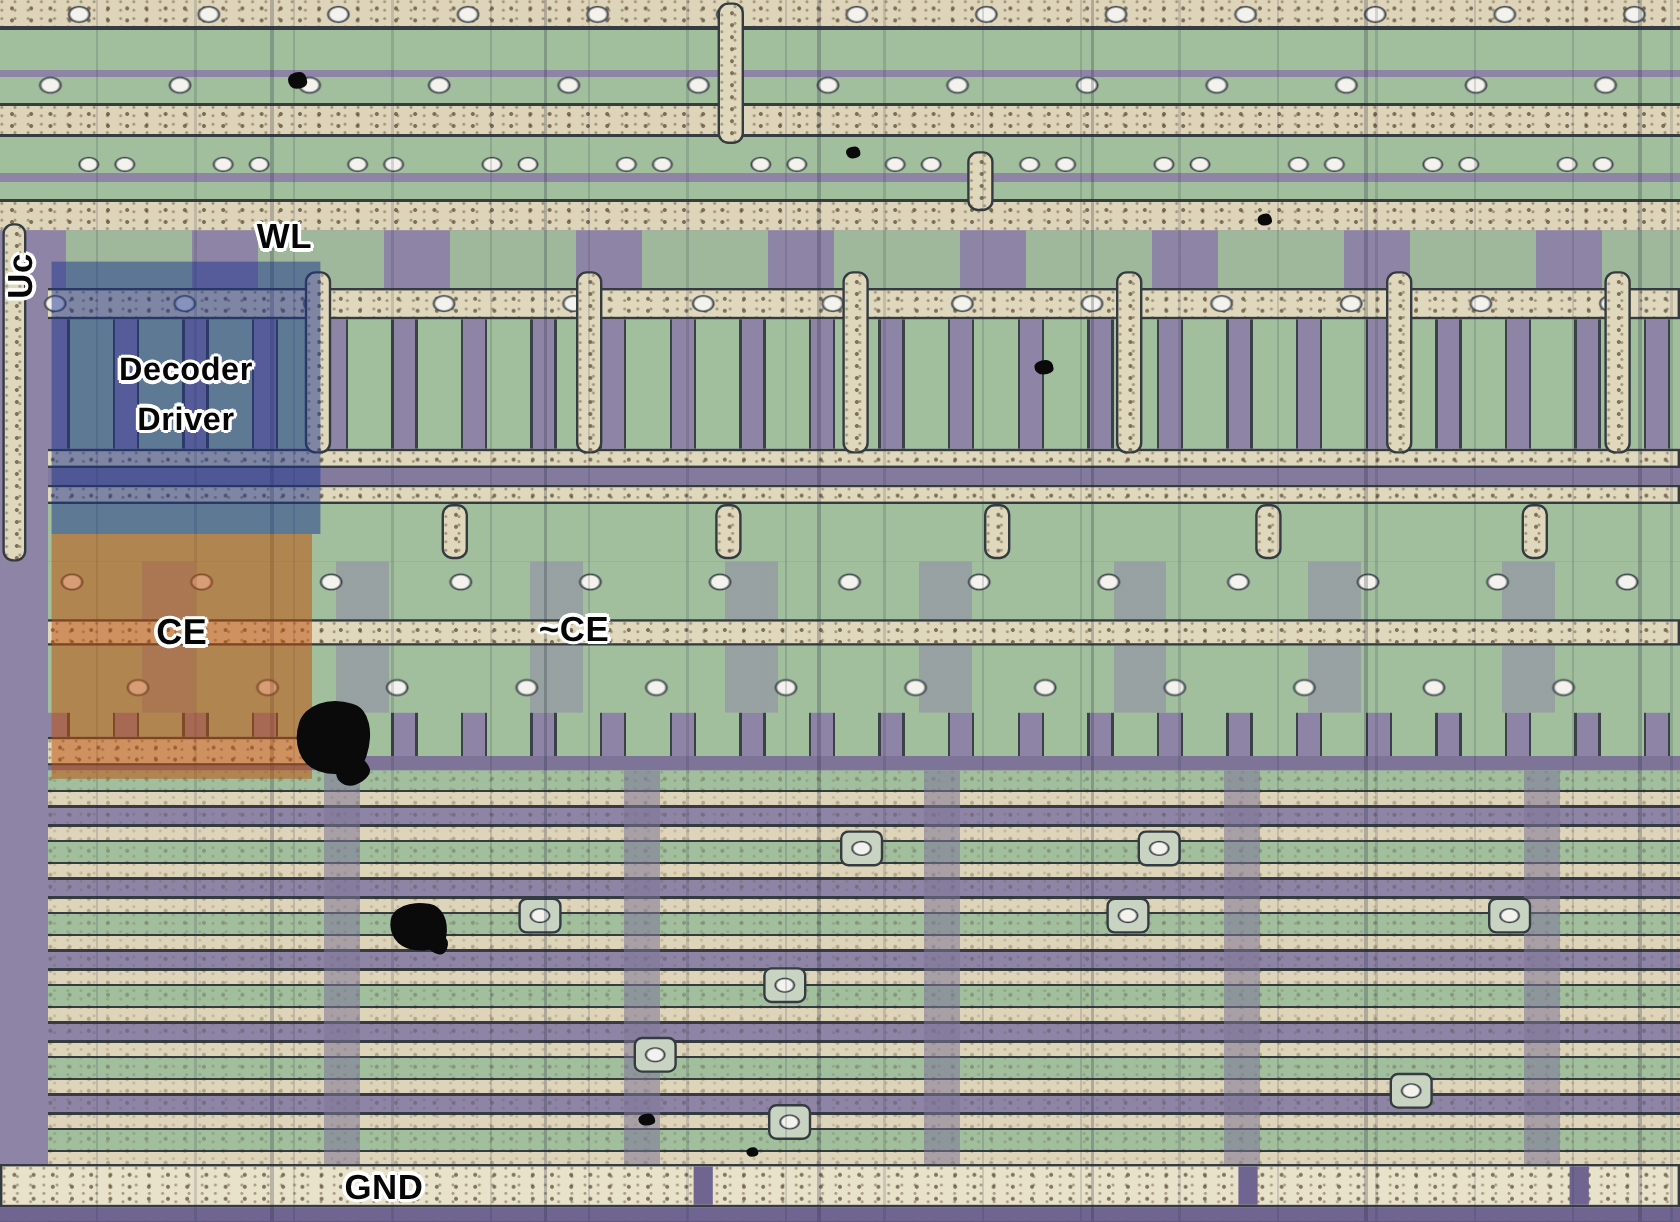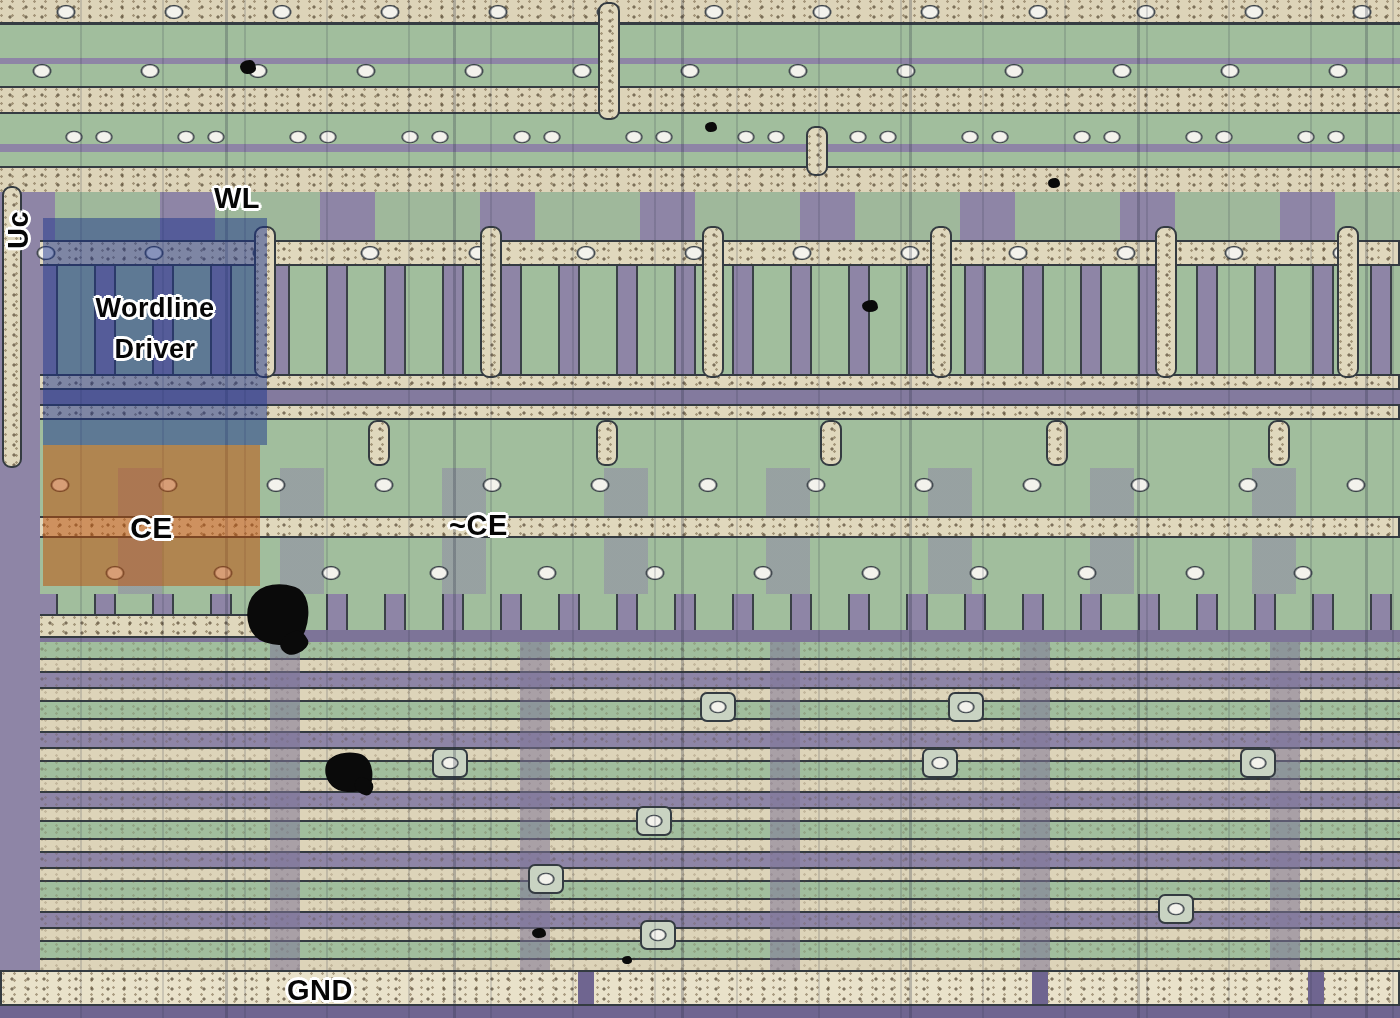--- a/index.html
+++ b/index.html
@@ -54,21 +54,21 @@
      radial-gradient(ellipse 11px 8px at 14px 17px,#f3f2ec 55%,#394047 72%,transparent 84%),
      radial-gradient(ellipse 11px 8px at 44px 17px,#f3f2ec 55%,#394047 72%,transparent 84%);background-size:112px 34px;}
   .pad{width:36px;height:30px;background-color:#c9d3c2;border:2px solid #343b41;border-radius:7px;box-sizing:border-box;
      background-image:radial-gradient(ellipse 11px 8px at 50% 50%,#f3f2ec 55%,#394047 72%,transparent 84%);}
 
   .dust{background:#0a0a0a;border-radius:62% 38% 55% 45% / 48% 62% 38% 55%;}
 
   
   .region{box-sizing:border-box;}
   .region-blue{left:43px;top:218px;width:224px;height:227px;background:rgba(28,52,140,.5);}
-  .region-orange{left:43px;top:445px;width:217px;height:141px;background:rgba(190,80,10,.52);}
+  .region-orange{left:43px;top:445px;width:217px;height:204px;background:rgba(190,80,10,.52);}
   .region-yellow{left:37px;top:637px;width:223px;height:381px;background:rgba(225,219,0,.6);}
 
   .olabel{font-weight:700;color:#060606;letter-spacing:.5px;text-shadow:
     -3px 0 0 #fff,3px 0 0 #fff,0 -3px 0 #fff,0 3px 0 #fff,
     -2px -2px 0 #fff,2px -2px 0 #fff,-2px 2px 0 #fff,2px 2px 0 #fff;}
   .region-label{position:absolute;left:0;right:0;text-align:center;line-height:1.5;}
   .lbl-wordline{top:70px;font-size:27px;padding:0 24px;}
   .lbl-ce{top:60px;font-size:30px;}
   .lbl-decoder{top:146px;font-size:30px;padding:0 28px;}
   .float-label{white-space:nowrap;}
@@ -147,21 +147,21 @@
 
   <div class="abs trace speckles z4" style="left:0;top:970px;width:1400px;height:36px;background-color:#e9e2ca"></div>
   <div class="abs gap z4" style="left:578px;top:972px;width:16px;height:32px"></div>
   <div class="abs gap z4" style="left:1032px;top:972px;width:16px;height:32px"></div>
   <div class="abs gap z4" style="left:1308px;top:972px;width:16px;height:32px"></div>
   <div class="abs bottom-strip z4"></div>
 
   <div class="abs seams z4"></div>
 
   <div class="abs region region-blue z5">
-    <div class="region-label olabel lbl-wordline">Wordline Driver</div>
+    <div class="region-label olabel lbl-wordline">Decoder Driver</div>
   </div>
   <div class="abs region region-orange z5">
     <div class="region-label olabel lbl-ce">CE</div>
   </div>
 
   <div class="abs dust z6" style="left:247px;top:583px;width:62px;height:62px;transform:rotate(18deg)"></div>
   <div class="abs dust z6" style="left:280px;top:632px;width:28px;height:22px;transform:rotate(-22deg)"></div>
   <div class="abs dust z6" style="left:325px;top:752px;width:48px;height:40px;transform:rotate(10deg)"></div>
   <div class="abs dust z6" style="left:354px;top:778px;width:20px;height:16px;transform:rotate(40deg)"></div>
   <div class="abs dust z6" style="left:862px;top:300px;width:16px;height:12px"></div>

